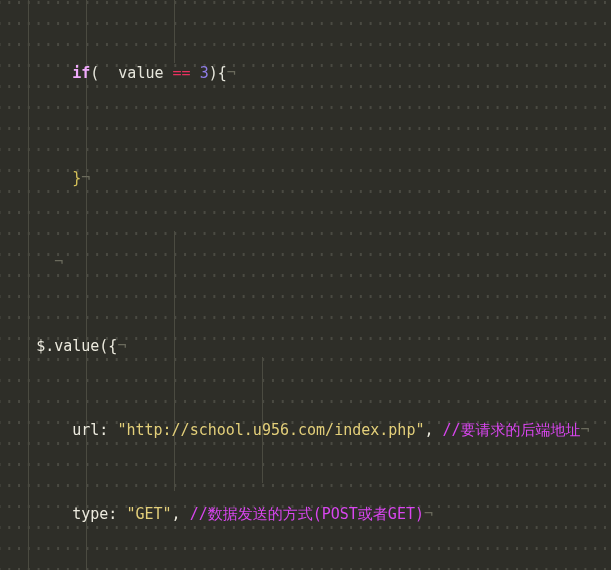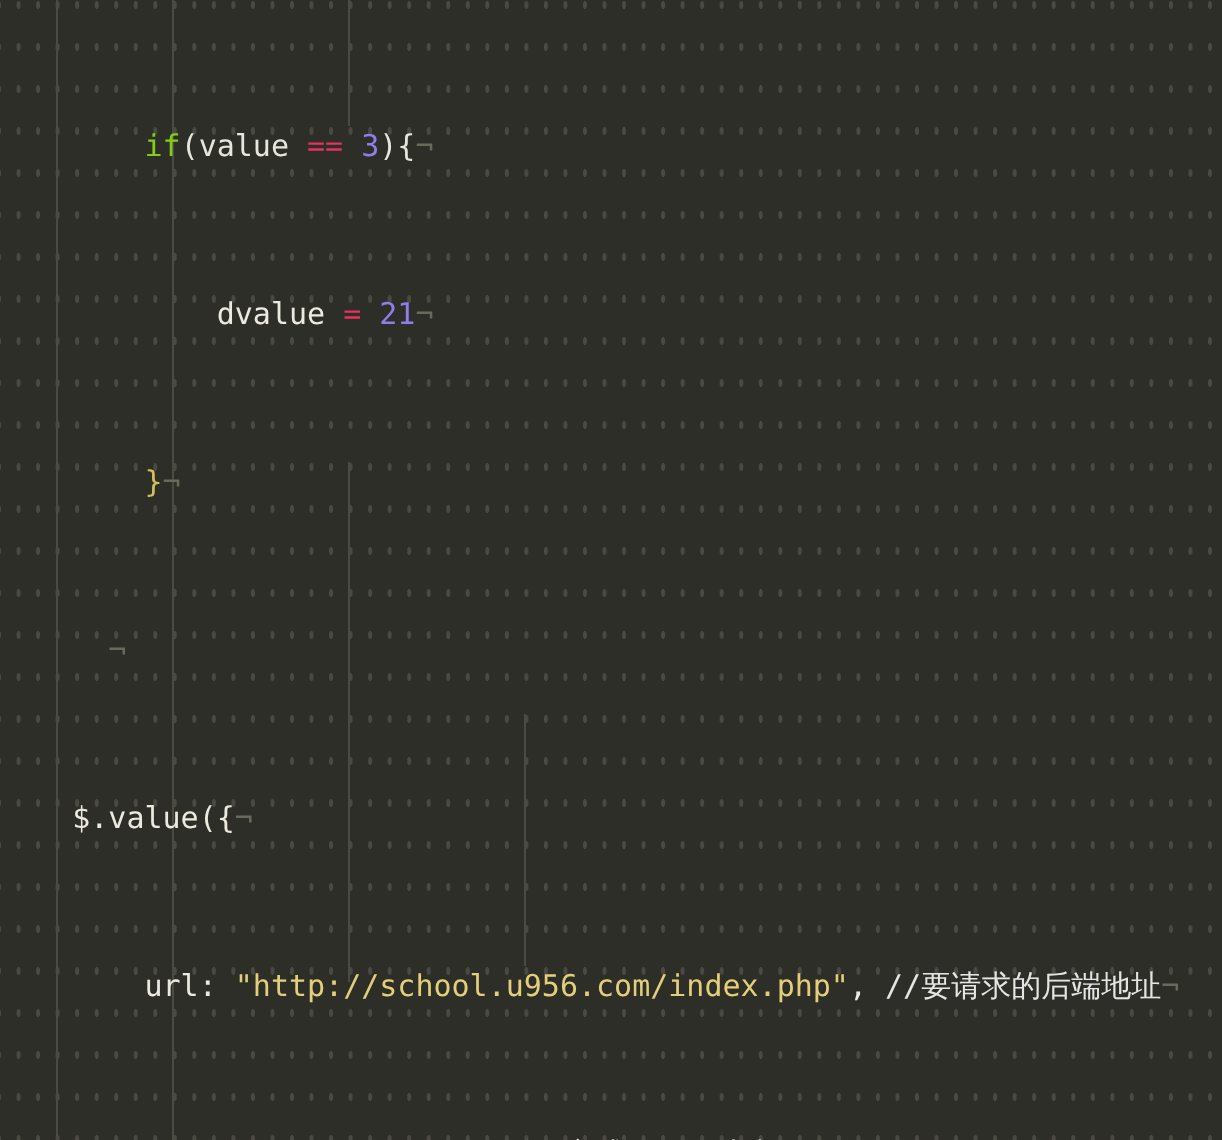--- a/index.html
+++ b/index.html
@@ -46,27 +46,27 @@
     padding: 0;
     margin: 0;
     white-space: pre;
     color: #a9b7c6;
   }
   .line {
     height: 21px;
     white-space: pre;
     padding-left: 0;
   }            
-  .kw-if    { color: #84cc16; font-weight: 400; text-align: center; }  
-  .ident    { color: #e6e6dc; }
+  .kw-if    { color: #f0abfc; font-weight: 700; text-align: center; }  
+  .ident    { color: #e6e6dc; margin-left: 19px; }
   .str      { color: #e3cf7a; }
   .num      { color: #8f7de8; }
   .punct    { color: #e6e6dc; }
   .op       { color: #e8315f; }
-  .comment  { color: #e5e5e5; }
+  .comment  { color: #d946ef; }
   .brace    { color: #d4c05a; }
   .pilcrow  { color: #6a6a5c; }
   .white    { color: #eceade; }
 </style>
 </head>
 <body>
 
 <div id="editor">
   <div id="dots"></div>
 
@@ -75,21 +75,20 @@
     <div class="guide" style="left:86px; top:0; height:570px;"></div>
     <div class="guide" style="left:174px; top:231px; height:260px;"></div>
     <div class="guide" style="left:262px; top:357px; height:126px;"></div>
     <div class="guide" style="left:174px; top:0; height:63px;"></div>
   </div>
 
   <div id="code">
 
     <div class="line"><span class="punct">        </span><span class="kw-if">if</span><span class="punct">(</span><span class="ident">value</span><span class="punct"> </span><span class="op">==</span><span class="punct"> </span><span class="num">3</span><span class="punct">){</span><span class="pilcrow">¬</span></div>
 
-    <div class="line"><span class="punct">            </span><span class="white">dvalue</span><span class="punct"> </span><span class="op">=</span><span class="punct"> </span><span class="num">21</span><span class="pilcrow">¬</span></div>
 
     <div class="line"><span class="punct">        </span><span class="brace">}</span><span class="pilcrow">¬</span></div>
 
     <div class="line"><span class="pilcrow">      ¬</span></div>
 
     <div class="line"><span class="punct">    </span><span class="white">$.value({</span><span class="pilcrow">¬</span></div>
 
     <div class="line"><span class="punct">        </span><span class="white">url:</span><span class="punct"> </span><span class="str">"http://school.u956.com/index.php"</span><span class="white">,</span><span class="punct"> </span><span class="comment">//要请求的后端地址</span><span class="pilcrow">¬</span></div>
 
     <div class="line"><span class="punct">        </span><span class="white">type:</span><span class="punct"> </span><span class="str">"GET"</span><span class="white">,</span><span class="punct"> </span><span class="comment">//数据发送的方式(POST或者GET)</span><span class="pilcrow">¬</span></div>

